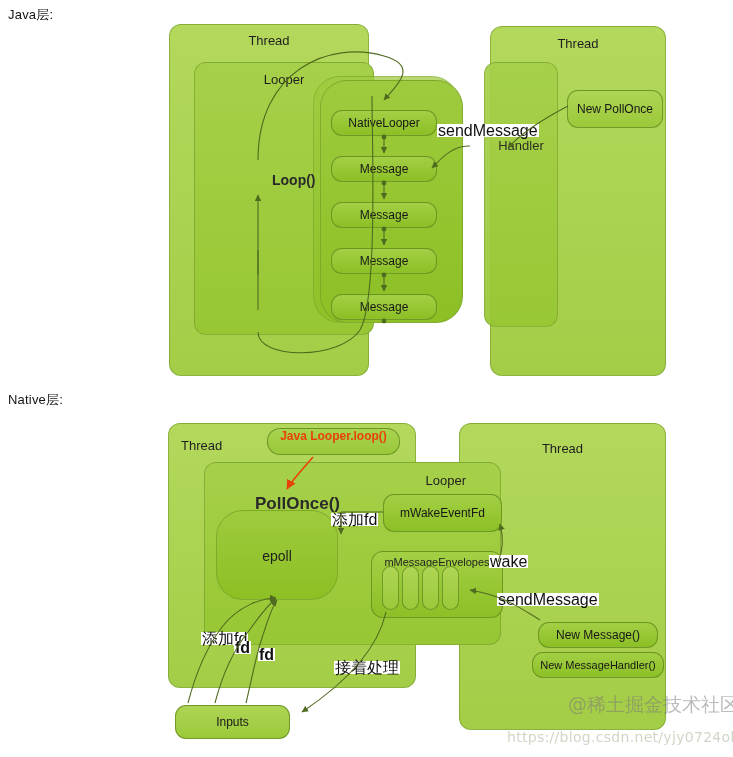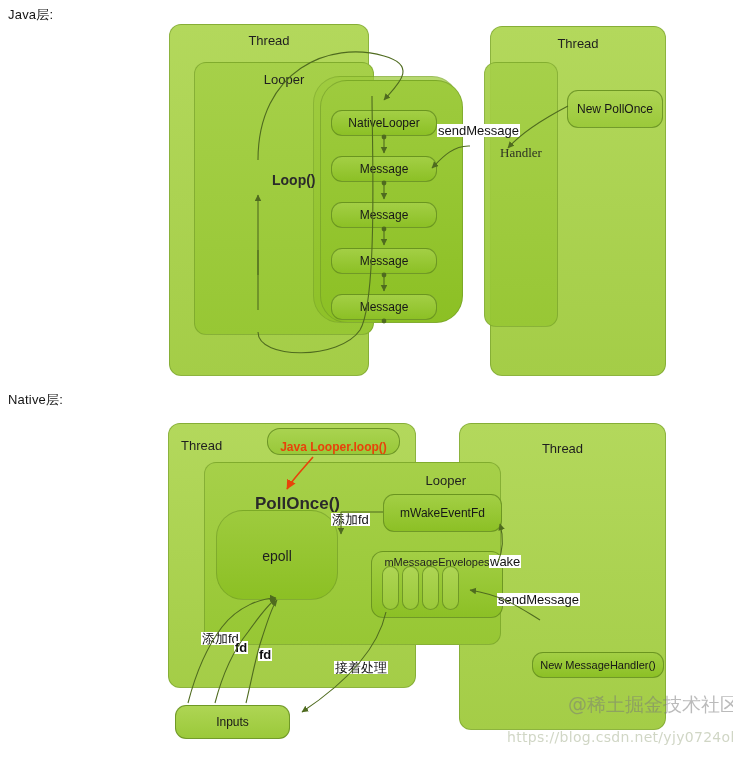--- a/index.html
+++ b/index.html
@@ -54,32 +54,32 @@
     box-sizing:border-box;
     display:flex;align-items:center;justify-content:center;
     font-size:12px;
     color:#171717;
     white-space:nowrap;
   }
 
   .redtext{color:#e8420a;font-weight:600;}
   .redbox{
     position:absolute;border-radius:13px;box-sizing:border-box;
-    display:flex;align-items:flex-end;justify-content:center;
+    display:flex;align-items:flex-start;justify-content:center;
     background:linear-gradient(180deg,#a9d350 0%,#99c839 100%);
     border:1px solid rgba(95,135,30,.8);
     font-size:12px;
   }
 
   
   .edge-label{
     position:absolute;
     background:#ffffff;
     color:#111;
-    font-size:13px;
+    font-size:16px;
     line-height:13px;
     padding:0 1px;
     white-space:nowrap;
   }
   .plain-label{
     position:absolute;
     color:#2a2a2a;
     font-size:11px;
     white-space:nowrap;
     background:transparent;
@@ -107,21 +107,21 @@
 
   <div class="box sh-thread" style="left:490px;top:26px;width:176px;height:350px;">
     <div class="cap" style="top:9px;">Thread</div>
   </div>
 
   <div class="box sh-thread" style="left:169px;top:24px;width:200px;height:352px;">
     <div class="cap" style="top:8px;">Thread</div>
   </div>
 
   <div class="box sh-looper" style="left:484px;top:62px;width:74px;height:265px;opacity:.92;">
-    <div class="cap" style="top:82px;font-family:Liberation Serif, serif;">Handler</div>
+    <div class="cap" style="top:75px;">Handler</div>
   </div>
 
   <div class="box sh-looper" style="left:194px;top:62px;width:180px;height:273px;">
     <div class="cap" style="top:9px;">Looper</div>
   </div>
 
   <div class="box sh-inner" style="left:313px;top:76px;width:146px;height:247px;opacity:.75;"></div>
   <div class="box sh-inner" style="left:320px;top:80px;width:143px;height:243px;"></div>
 
   <div class="node sh-node" style="left:331px;top:110px;width:106px;height:26px;">NativeLooper</div>
@@ -201,20 +201,21 @@
   <div class="node sh-node2" style="left:402px;top:566px;width:17px;height:44px;border-radius:9px;"></div>
   <div class="node sh-node2" style="left:422px;top:566px;width:17px;height:44px;border-radius:9px;"></div>
   <div class="node sh-node2" style="left:442px;top:566px;width:17px;height:44px;border-radius:9px;"></div>
 
   <div class="redbox" style="left:267px;top:428px;width:133px;height:27px;">
     <span class="redtext">Java Looper.loop()</span>
   </div>
 
   <div class="plain-label redtext" style="left:255px;top:494px;font-size:17px;">PollOnce()</div>
 
+  <div class="node sh-node" style="left:538px;top:622px;width:120px;height:26px;">New Message()</div>
   <div class="node sh-node" style="left:532px;top:652px;width:132px;height:26px;font-size:11px;">New MessageHandler()</div>
 
   <div class="node sh-node2" style="left:175px;top:705px;width:115px;height:34px;">Inputs</div>
 
   <div class="edge-label" style="left:331px;top:513px;">添加fd</div>
   <div class="edge-label" style="left:201px;top:632px;">添加fd</div>
   <div class="edge-label" style="left:234px;top:641px;font-weight:700;">fd</div>
   <div class="edge-label" style="left:258px;top:648px;font-weight:700;">fd</div>
   <div class="edge-label" style="left:489px;top:555px;">wake</div>
   <div class="edge-label" style="left:497px;top:593px;">sendMessage</div>

